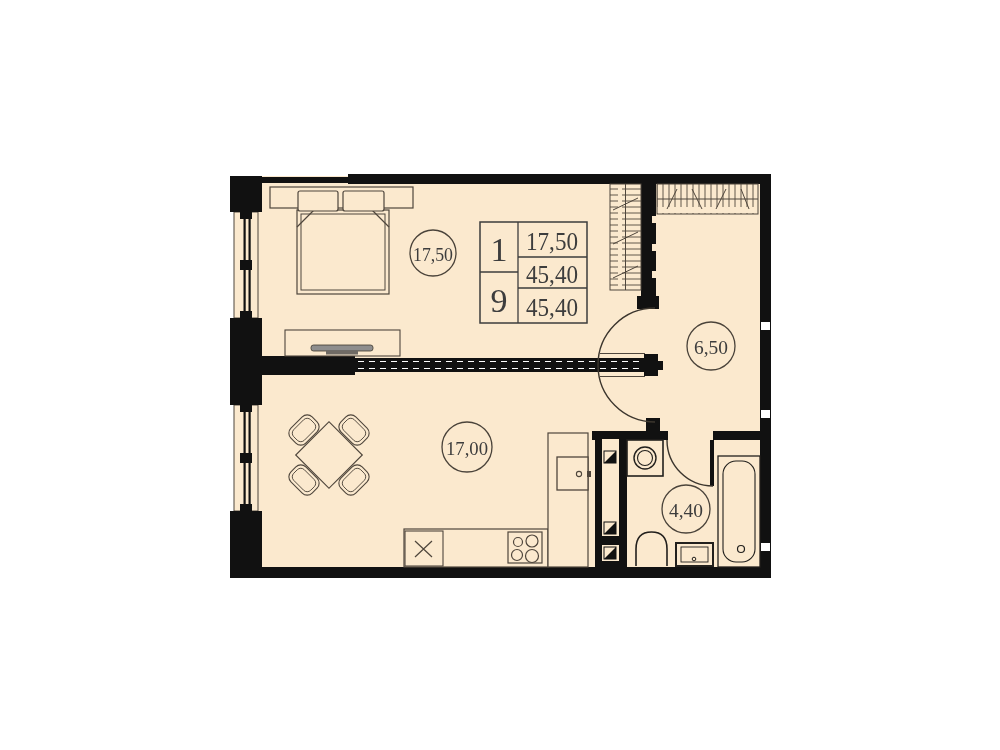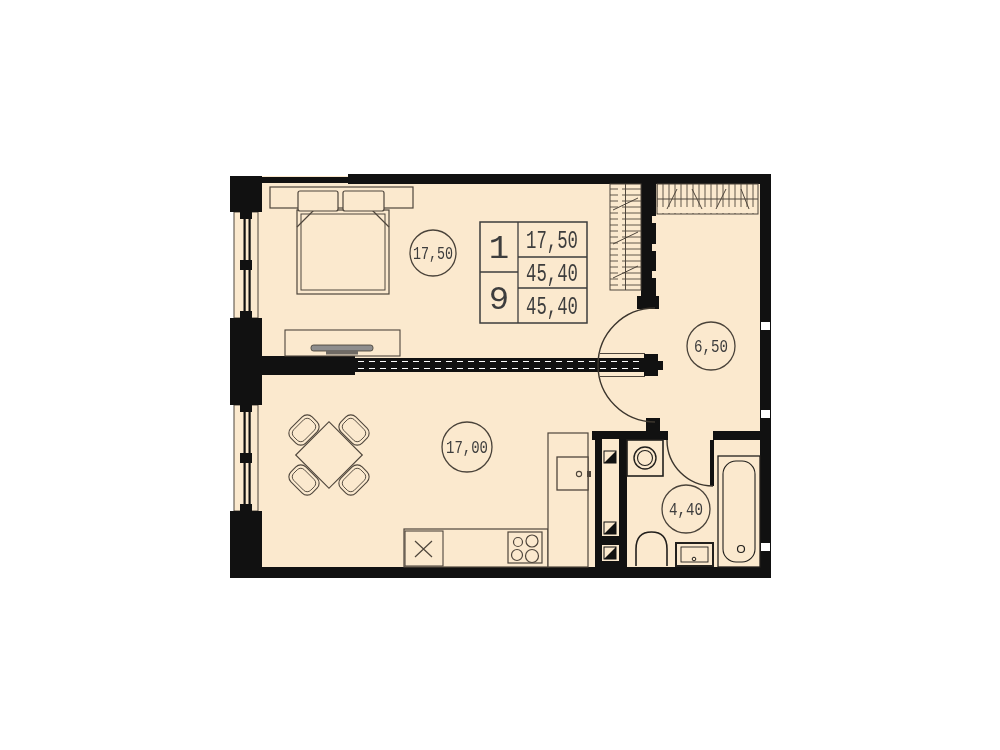--- a/index.html
+++ b/index.html
@@ -1,17 +1,17 @@
 <!DOCTYPE html>
 <html><head>
 <meta charset="utf-8">
 <style>
   html,body{margin:0;padding:0;background:#fff;}
   #stage{position:relative;width:1000px;height:750px;background:#ffffff;overflow:hidden;
-         font-family:Liberation Mono, monospace;}
+         font-family:Liberation Serif, serif;}
   svg text{fill:#3d3d3d;}
   .lbl{font-size:19px;}
   .tbl-big{font-size:34px;}
   .tbl-val{font-size:26px;}
 </style>
 </head>
 <body>
 
 <div id="stage">
 <svg width="1000" height="750" viewBox="0 0 1000 750">

